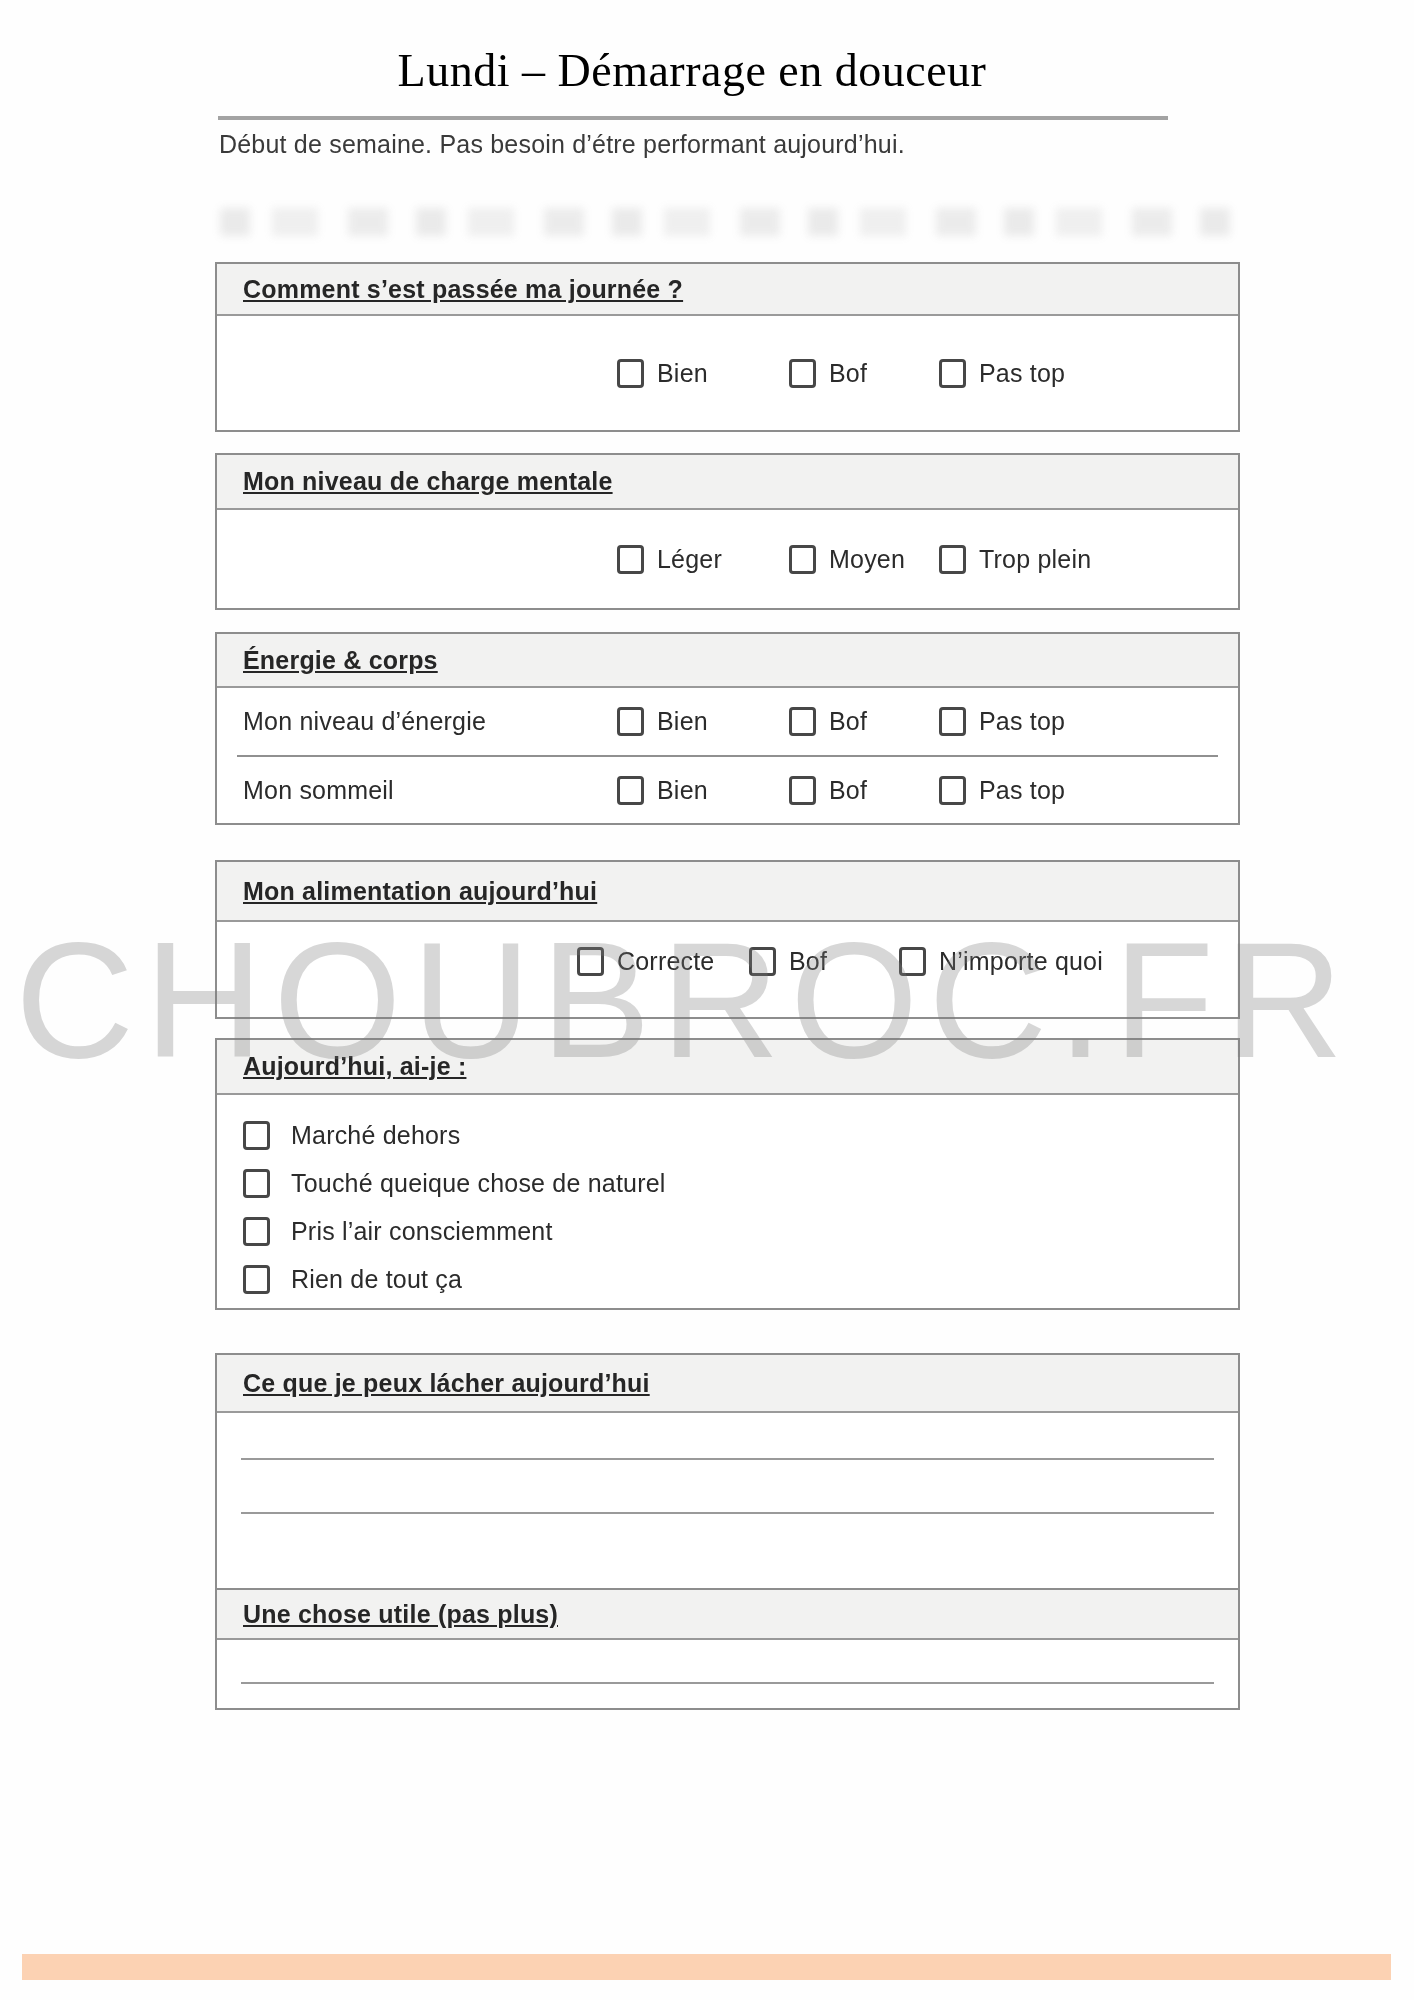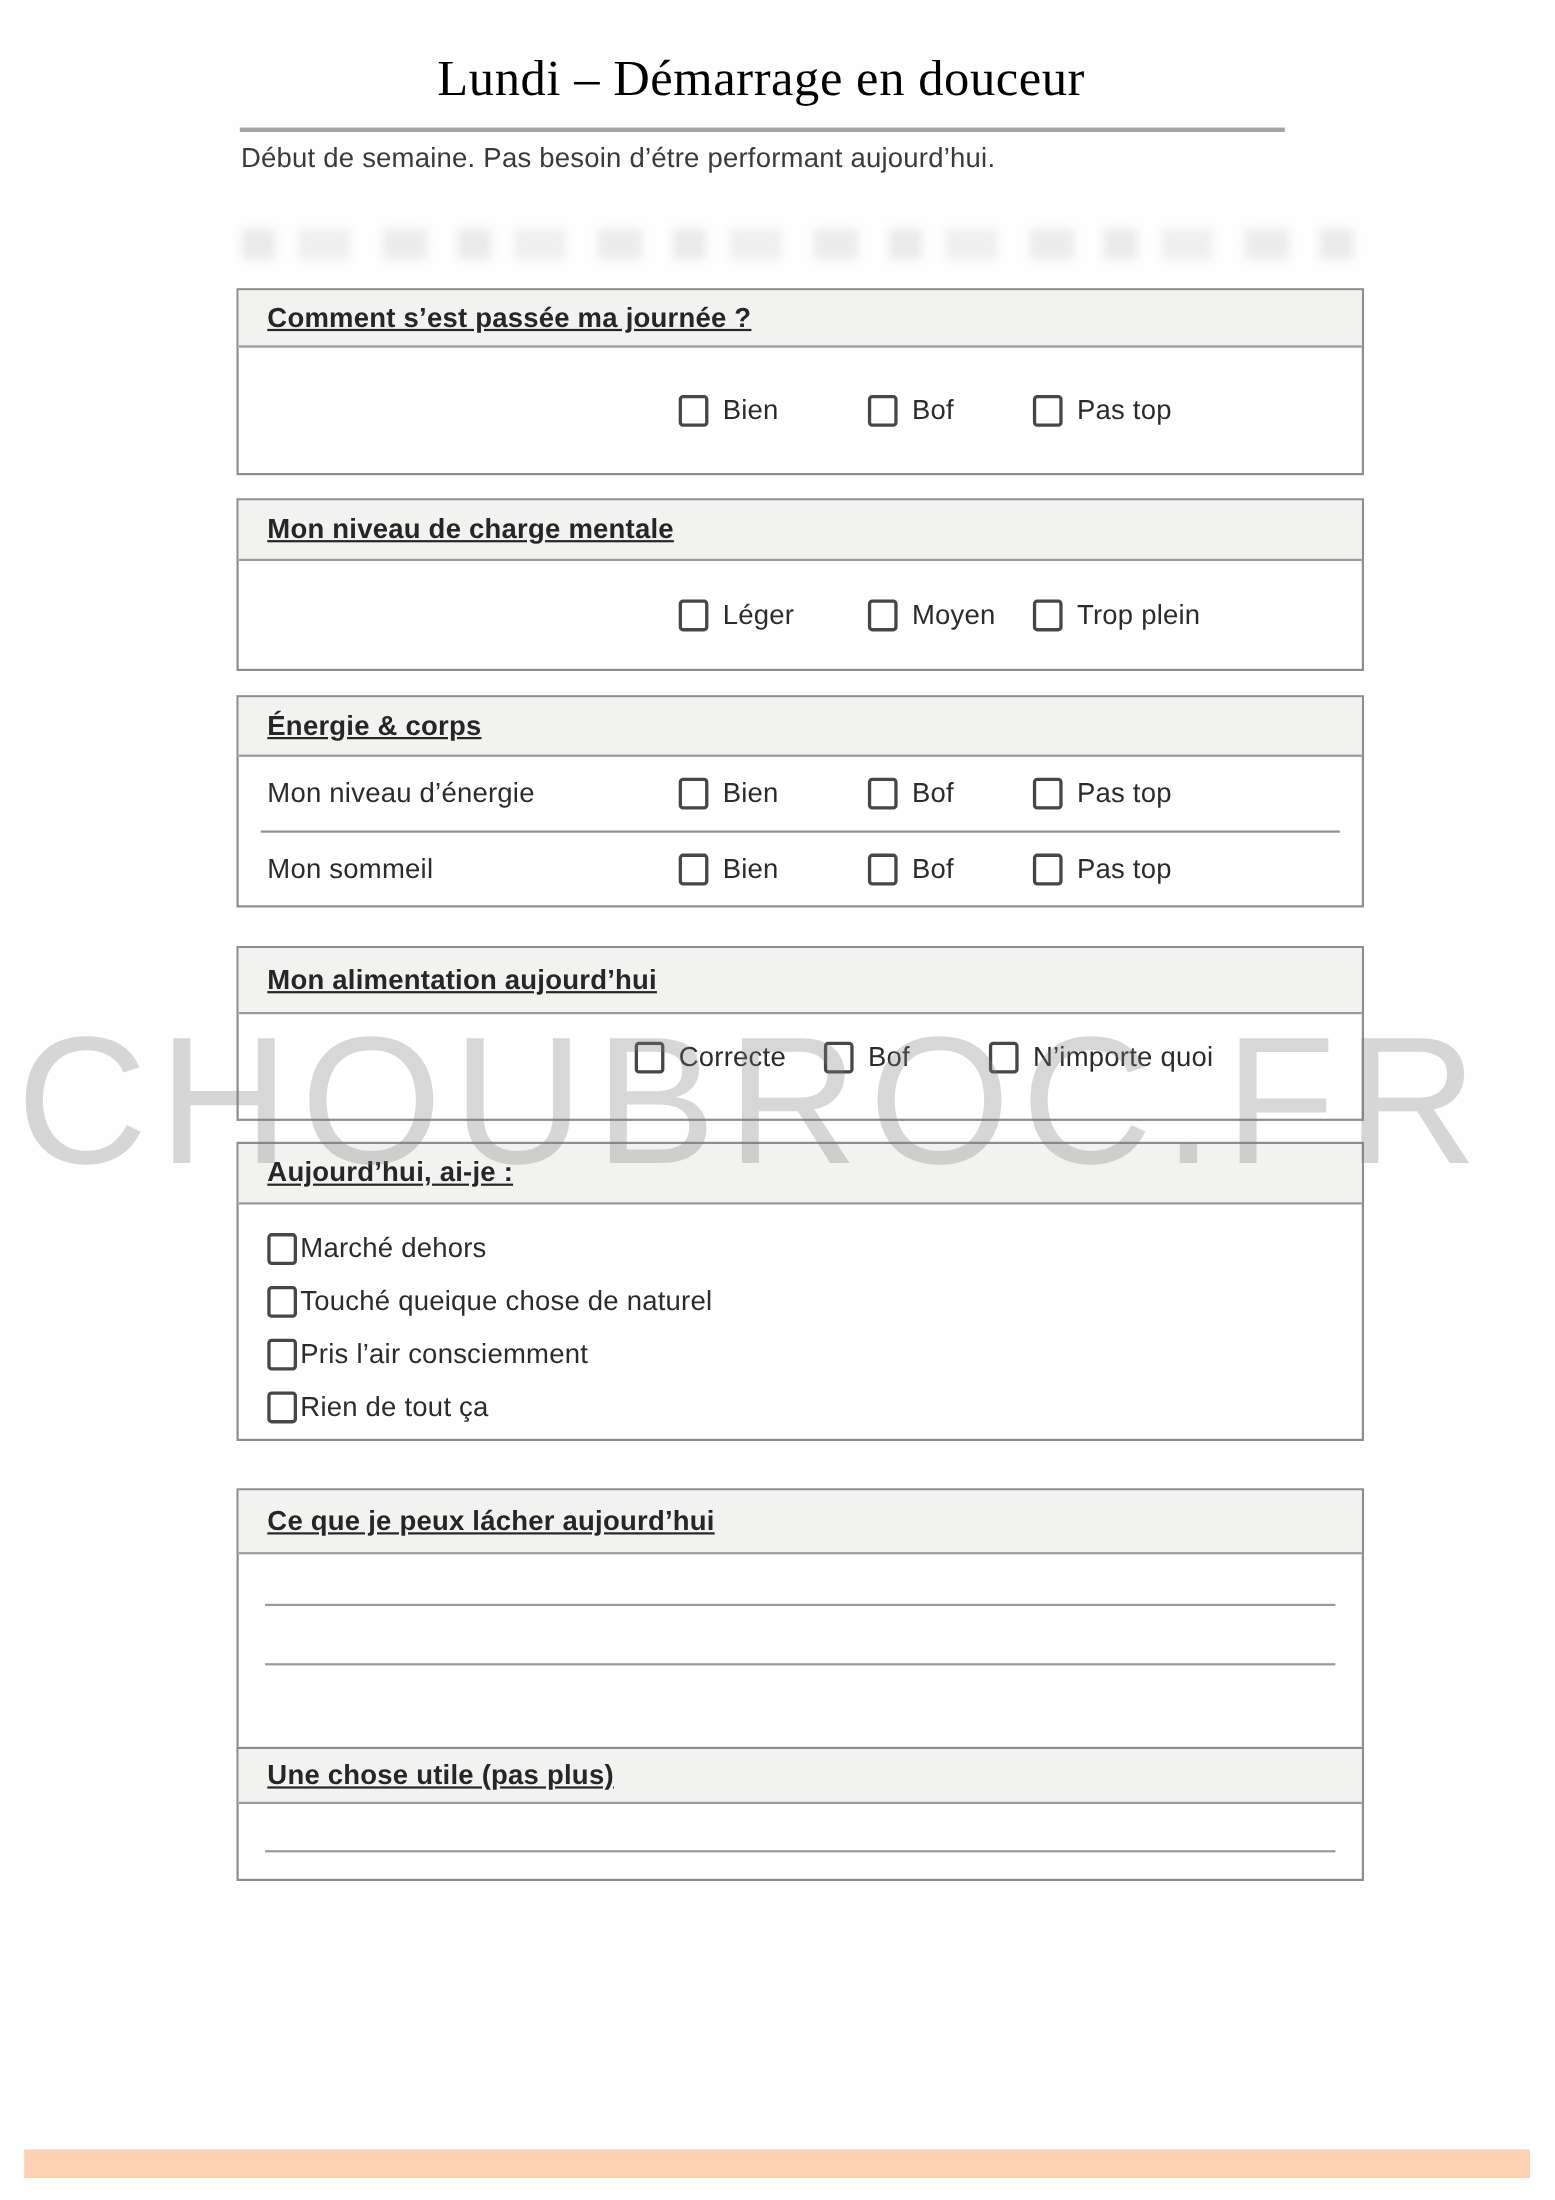--- a/index.html
+++ b/index.html
@@ -54,21 +54,21 @@
   .col3{flex:1;}
   .cb{
     display:inline-block;width:21px;height:23px;flex:0 0 21px;
     border:3px solid #474747;border-radius:4px;background:#fff;
   }
   .opt-label,.row-label,.check-label{font-size:25px;color:#2b2b2b;letter-spacing:0.2px;}
   .energy-row{display:flex;align-items:center;height:67px;padding-left:26px;box-sizing:border-box;}
   .row-label{width:374px;flex:0 0 374px;}
   .energy-divider{border-top:2px solid #909090;margin:0 20px;}
   .checklist{padding-top:16px;}
-  .check-item{display:flex;align-items:center;gap:3px;height:48px;padding-left:26px;box-sizing:border-box;}
+  .check-item{display:flex;align-items:center;gap:21px;height:48px;padding-left:26px;box-sizing:border-box;}
   .wline{position:absolute;left:24px;right:24px;border-top:2px solid #9a9a9a;}
   .watermark{
     position:absolute;top:925px;left:15px;width:100%;
     white-space:nowrap;
     font-size:165px;line-height:150px;letter-spacing:10px;
     color:rgba(122,122,122,0.30);
     z-index:50;pointer-events:none;
   }
   .accent-bar{
     position:absolute;top:1954px;left:22px;width:1369px;height:26px;

